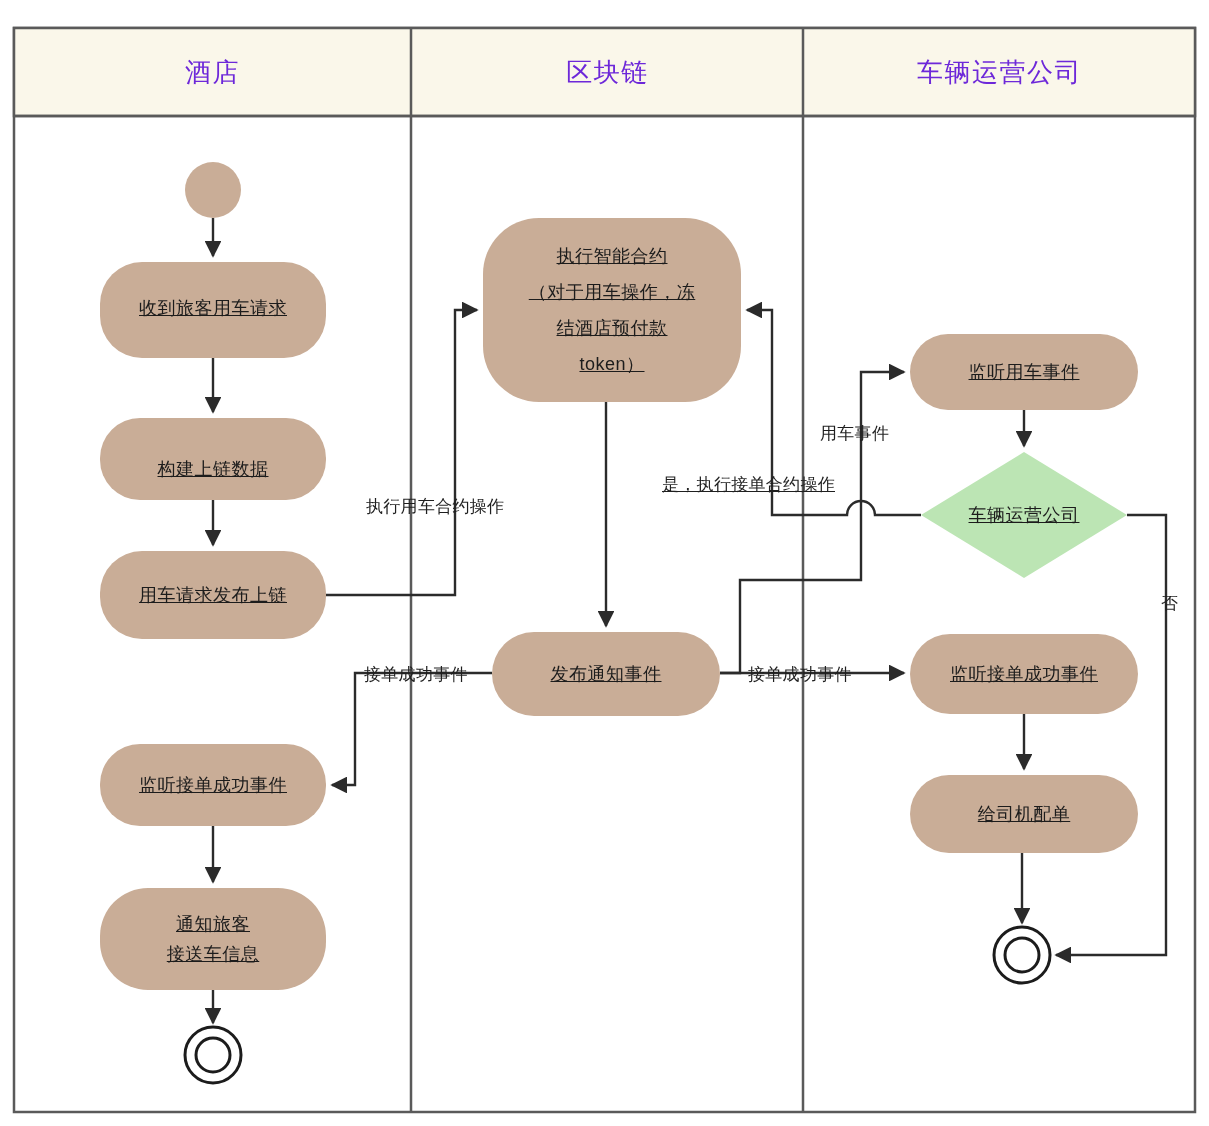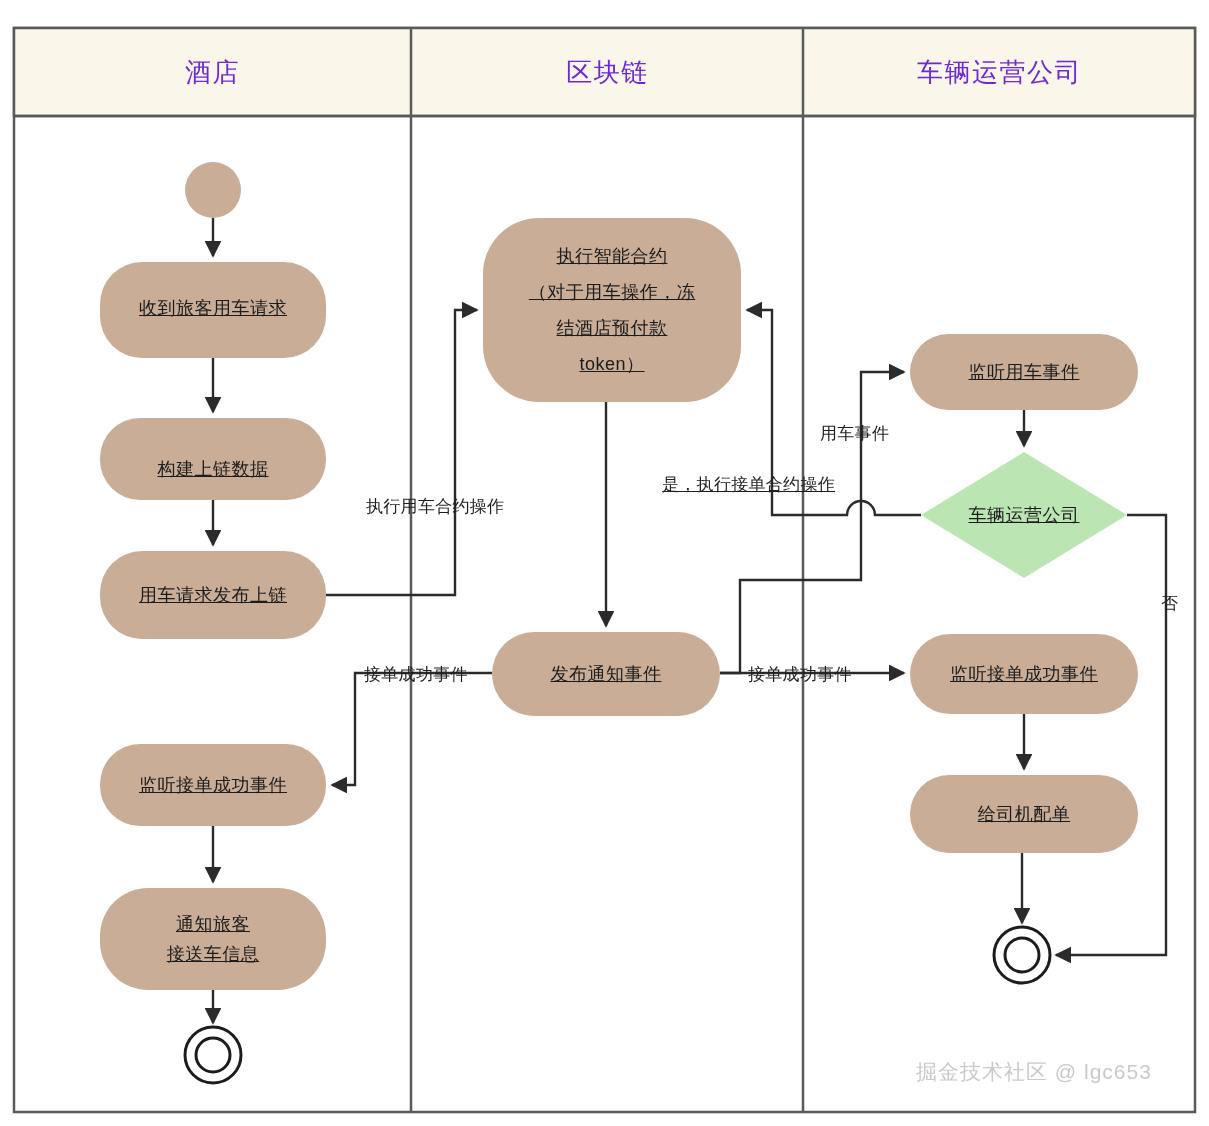--- a/index.html
+++ b/index.html
@@ -159,15 +159,14 @@
   <div class="node-label" style="left:910px;top:634px;width:228px;height:80px;">监听接单成功事件</div>
   <div class="node-label" style="left:910px;top:775px;width:228px;height:78px;">给司机配单</div>
 
   <div class="edge-label" style="left:366px;top:495px;">执行用车合约操作</div>
   <div class="edge-label" style="left:364px;top:663px;">接单成功事件</div>
   <div class="edge-label" style="left:748px;top:663px;">接单成功事件</div>
   <div class="edge-label" style="left:662px;top:473px;text-decoration:underline;">是，执行接单合约操作</div>
   <div class="edge-label" style="left:820px;top:422px;">用车事件</div>
   <div class="edge-label vertical" style="left:1158px;top:582px;">否</div>
 
-  <div class="watermark" style="left:916px;top:1058px;">掘金技术社区 @ lgc653</div>
 
 </div>
 
 </body></html>

